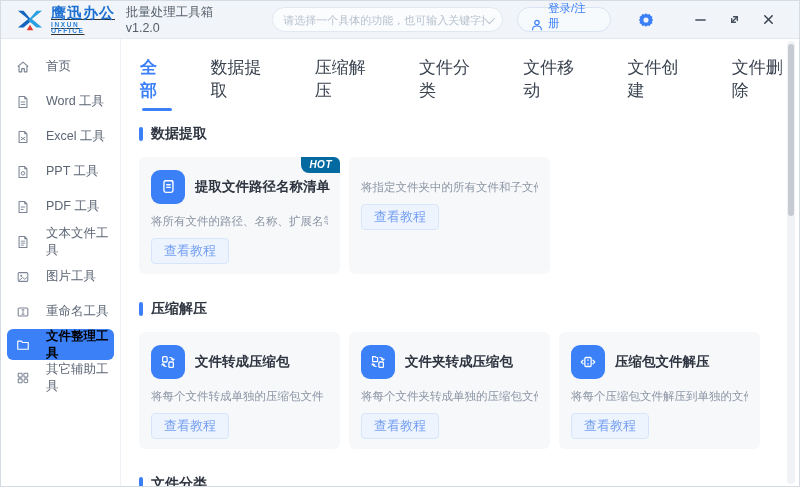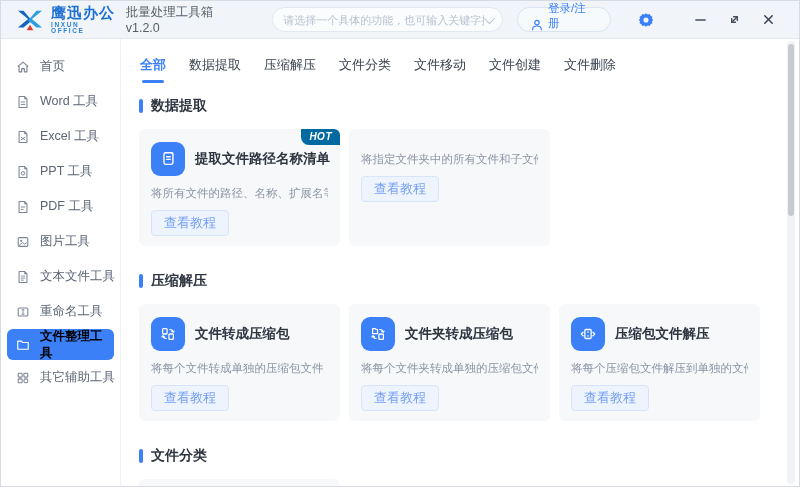--- a/index.html
+++ b/index.html
@@ -4,49 +4,49 @@
 <style>
   * { margin:0; padding:0; box-sizing:border-box; }
   html,body { width:800px; height:487px; overflow:hidden; }
   body { font-family:"Liberation Sans","DejaVu Sans",sans-serif; background:#ffffff; color:#333; }
   .window { width:800px; height:487px; border:1px solid #d5dbe3; display:flex; flex-direction:column; background:#fff; }
 
   
   .titlebar { height:38px; flex:0 0 38px; background:#f1f5f9; border-bottom:1px solid #e4e9f0;
               display:flex; align-items:center; padding:0 14px; }
   .logo-mark { width:30px; height:26px; flex:0 0 auto; }
-  .brand-wrap { margin-left:6px; line-height:1; }
+  .brand-wrap { margin-left:6px; line-height:1;text-decoration:underline; }
   .brand { font-size:15px; font-weight:bold; color:#1d6fd1; letter-spacing:1px; }
   .brand-sub { font-size:6.5px; color:#2a7fd4; letter-spacing:1.6px; margin-top:2px; font-weight:bold; }
   .app-title { font-size:12.5px; color:#55606c; margin-left:10px; }
   .searchbox { margin-left:22px; width:232px; height:25px; background:#fbfcfe; border:1px solid #e2e8f0;
                border-radius:13px; display:flex; align-items:center; padding:0 10px; }
   .searchbox input { border:none; outline:none; background:transparent; flex:1; font-size:11px; color:#333;
                      font-family:"Liberation Sans","DejaVu Sans",sans-serif; }
   .searchbox input::placeholder { color:#b7c1ce; }
   .chev { width:8px; height:8px; border-right:1.5px solid #b7c1ce; border-bottom:1.5px solid #b7c1ce;
           transform:rotate(45deg) translateY(-2px); }
   .login-pill { margin-left:14px; height:25px; padding:0 13px; border:1px solid #d9e3f2; border-radius:13px;
                 background:#f7fafd; display:flex; align-items:flex-end; gap:5px; cursor:pointer; }
   .login-pill span { font-size:11.5px; color:#3c80f8; }
   .win-icons { margin-left:auto; display:flex; align-items:center; gap:0; }
   .icon-btn { width:34px; height:26px; display:flex; align-items:center; justify-content:center; cursor:pointer; }
   .gear { margin-left:18px; margin-right:20px; }
 
   
   .body-wrap { flex:1; display:flex; min-height:0; }
   .sidebar { width:120px; flex:0 0 120px; background:#ffffff; border-right:1px solid #eef1f5; padding-top:10px; }
-  .side-item { height:35px; display:flex; align-items:center; gap:10px; padding-left:15px;
+  .side-item { height:35px; display:flex; align-items:center; gap:16px; padding-left:15px;
                font-size:12.5px; color:#5b6574; cursor:pointer; }
   .side-item svg { flex:0 0 auto; }
   .side-item.active { margin:0 6px; padding-left:9px; height:31px; background:#3c80f8; color:#000000;
                       border-radius:6px; font-weight:bold; }
 
   .main { flex:1; position:relative; overflow:hidden; background:#fff; }
-  .tabs { display:flex; gap:23px; padding:17px 0 0 19px; font-size:13px; color:#3a4350; }
+  .tabs { display:flex; gap:37px; padding:17px 0 0 19px; font-size:17px; color:#3a4350; }
   .tab { cursor:pointer; padding-bottom:9px; position:relative; }
   .tab.active { color:#3c80f8; font-weight:bold; }
   .tab.active::after { content:""; position:absolute; left:2px; right:2px; bottom:0; height:3px;
                        background:#3c80f8; border-radius:2px; }
 
   .section-title { display:flex; align-items:center; gap:8px; margin:14px 0 14px 18px;
                    font-size:14px; font-weight:bold; color:#2e3540; }
   .section-title .bar { width:4px; height:14px; background:#3c80f8; border-radius:2px; }
   .section-title.gap { margin-top:26px; }
 
@@ -156,32 +156,32 @@
       </div>
       <div class="side-item">
         <svg width="14" height="14" viewBox="0 0 16 16">
             <path d="M3.5 1.8 H10 L12.5 4.3 V14.2 H3.5 Z M10 1.8 V4.3 H12.5" fill="none" stroke="#7a8494" stroke-width="1.2" stroke-linejoin="round"></path>
             <path d="M5.5 8 H10.5 M5.5 10.8 H8.5" stroke="#7a8494" stroke-width="1.1"></path>
           </svg>
         <span>PDF 工具</span>
       </div>
       <div class="side-item">
         <svg width="14" height="14" viewBox="0 0 16 16">
+            <path d="M3.5 1.8 H10 L12.5 4.3 V14.2 H3.5 Z M10 1.8 V4.3 H12.5" fill="none" stroke="#7a8494" stroke-width="1.2" stroke-linejoin="round"></path>
+            <path d="M5.5 7 H10.5 M5.5 9.3 H10.5 M5.5 11.6 H9" stroke="#7a8494" stroke-width="1"></path>
+          </svg>
+        <span>文本文件工具</span>
+      </div>
+      <div class="side-item">
+        <svg width="14" height="14" viewBox="0 0 16 16">
             <rect x="2.5" y="3" width="11" height="10" rx="1.2" fill="none" stroke="#7a8494" stroke-width="1.2"></rect>
             <circle cx="6" cy="6.5" r="1.2" fill="#7a8494"></circle>
             <path d="M3.5 12 L7.5 8.5 L10 10.5 L12.5 8.5" fill="none" stroke="#7a8494" stroke-width="1.1"></path>
           </svg>
         <span>图片工具</span>
-      </div>
-      <div class="side-item">
-        <svg width="14" height="14" viewBox="0 0 16 16">
-            <path d="M3.5 1.8 H10 L12.5 4.3 V14.2 H3.5 Z M10 1.8 V4.3 H12.5" fill="none" stroke="#7a8494" stroke-width="1.2" stroke-linejoin="round"></path>
-            <path d="M5.5 7 H10.5 M5.5 9.3 H10.5 M5.5 11.6 H9" stroke="#7a8494" stroke-width="1"></path>
-          </svg>
-        <span>文本文件工具</span>
       </div>
       <div class="side-item">
         <svg width="14" height="14" viewBox="0 0 16 16">
             <rect x="2.5" y="3.5" width="11" height="9" rx="1.2" fill="none" stroke="#7a8494" stroke-width="1.2"></rect>
             <path d="M8 5.5 V10.5 M6.3 5.5 H9.7 M6.3 10.5 H9.7" stroke="#7a8494" stroke-width="1"></path>
           </svg>
         <span>重命名工具</span>
       </div>
       <div class="side-item active">
         <svg width="14" height="14" viewBox="0 0 16 16">

